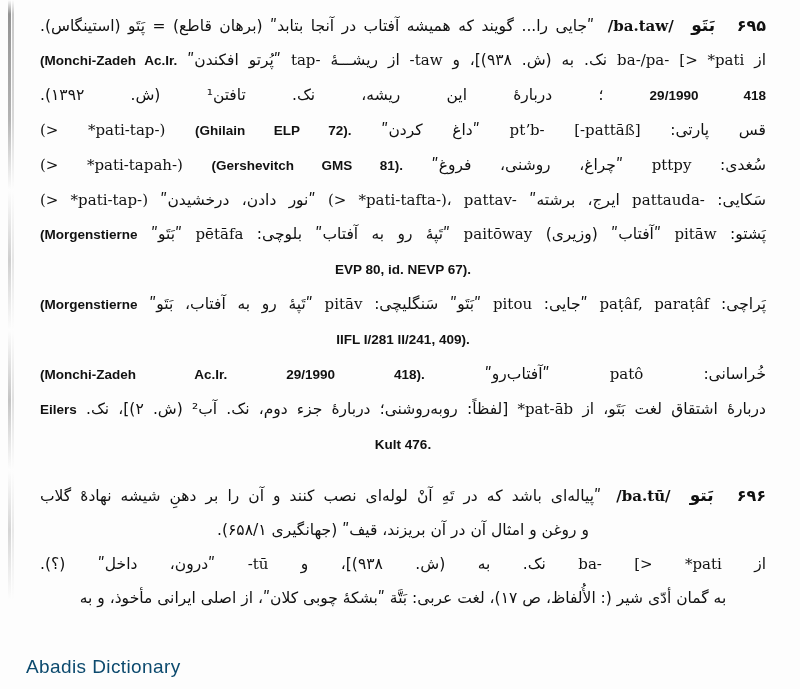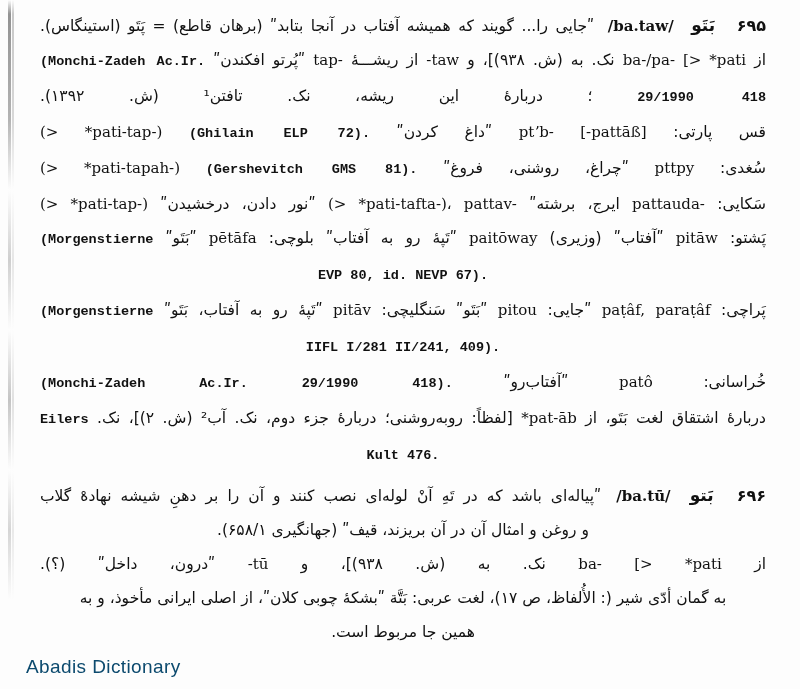--- a/index.html
+++ b/index.html
@@ -77,21 +77,21 @@
     unicode-bidi: embed;
     padding-left: 6px;
   }
   .lat {
     font-family: "DejaVu Serif", "Liberation Serif", serif;
     direction: ltr;
     unicode-bidi: embed;
     font-size: 15px;
   }
   .ref {
-    font-family: Liberation Mono, monospace;
+    font-family: Liberation Sans, sans-serif;
     direction: ltr;
     unicode-bidi: embed;
     font-weight: bold;
     font-size: 13.5px;
   }
 
   .watermark {
     position: absolute;
     left: 26px;
     top: 656px;
@@ -124,18 +124,17 @@
       <div class="line center" id="e695-l11"><span class="ref">IIFL I/281 II/241, 409).</span> </div>
       <div class="line" id="e695-l12"><span class="fa">خُراسانی:</span> <span class="lat">patô</span> <span class="fa">ʺآفتاب‌روʺ</span> <span class="ref">(Monchi-Zadeh Ac.Ir. 29/1990 418).</span> </div>
       <div class="line" id="e695-l13"><span class="fa">دربارهٔ اشتقاق لغت بَتَو، از</span> <span class="lat">*pat-āb</span> <span class="fa">[لفظاً: روبه‌روشنی؛ دربارهٔ جزء دوم، نک. آب² (ش. ۲)]، نک.</span> <span class="ref">Eilers</span> </div>
       <div class="line last" id="e695-l14"><span class="ref">Kult 476.</span> </div>
     </div>
   <div class="entry" id="entry-696">
       <div class="line" id="e696-l1"><span class="num">۶۹۶</span> <span class="headword">بَتو</span> <span class="translit">/ba.tū/</span> <span class="fa">ʺپیاله‌ای باشد که در تَهِ آنْ لوله‌ای نصب کنند و آن را بر دهنِ شیشه نهادهْ گلاب</span> </div>
       <div class="line center" id="e696-l2"><span class="fa">و روغن و امثال آن در آن بریزند، قیفʺ (جهانگیری ۶۵۸/۱).</span> </div>
       <div class="line" id="e696-l4"><span class="fa">از</span> <span class="lat">ba- [&gt; *pati</span> <span class="fa">نک. به (ش. ۹۳۸)]، و</span> <span class="lat">-tū</span> <span class="fa">ʺدرون، داخلʺ (؟).</span> </div>
       <div class="line center" id="e696-l5"><span class="fa">به گمان أدّی شیر (: الأُلفاظ، ص ۱۷)، لغت عربی: بَتَّة ʺبشکهٔ چوبی کلانʺ، از اصلی ایرانی مأخوذ، و به</span> </div>
-      <div class="line last" id="e696-l6"><span class="fa">همین جا مربوط است.</span> </div>
     </div>
 
   <div class="watermark">Abadis Dictionary</div>
 
 </div>
 
 </body></html>

